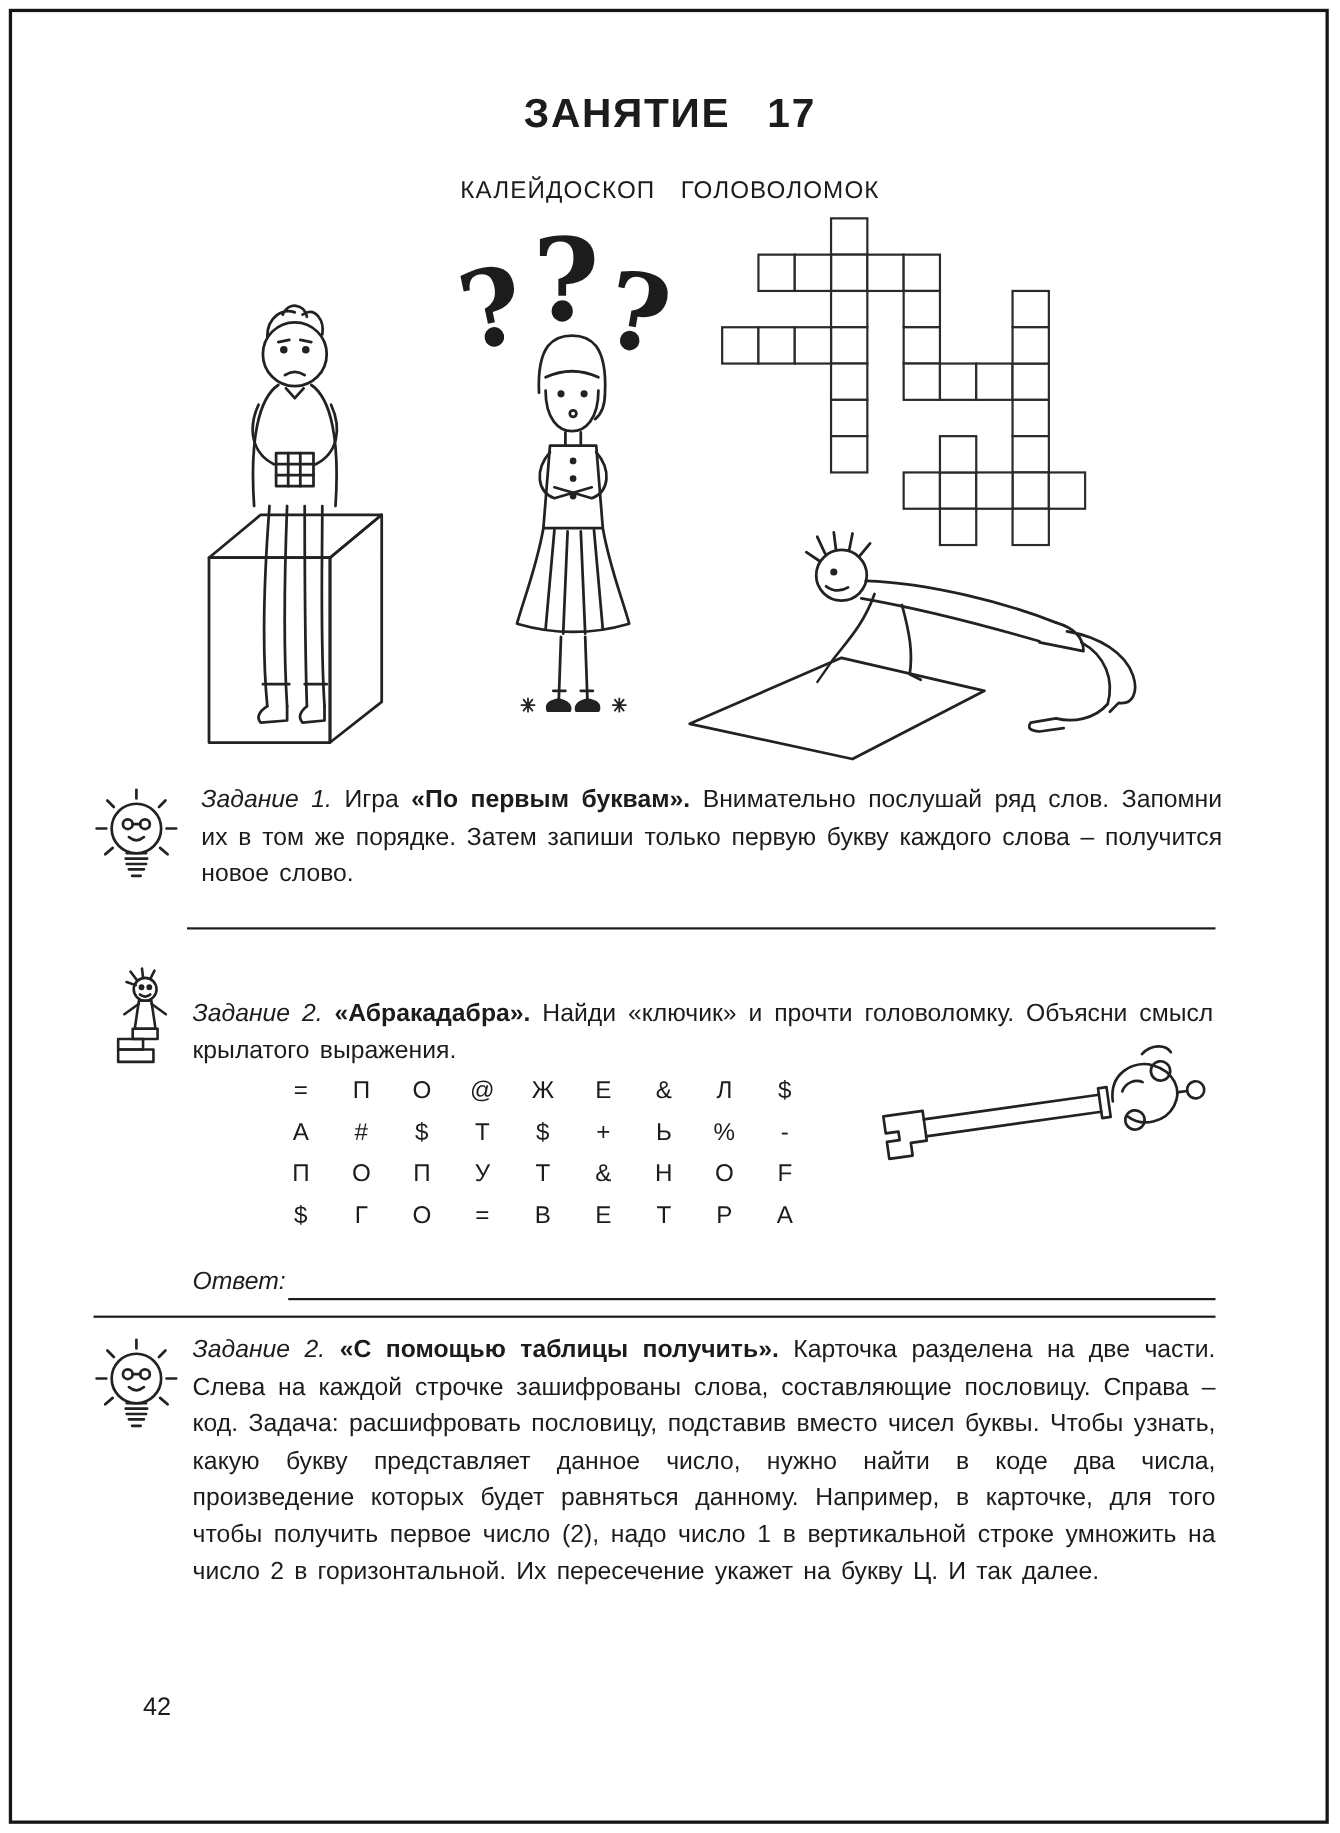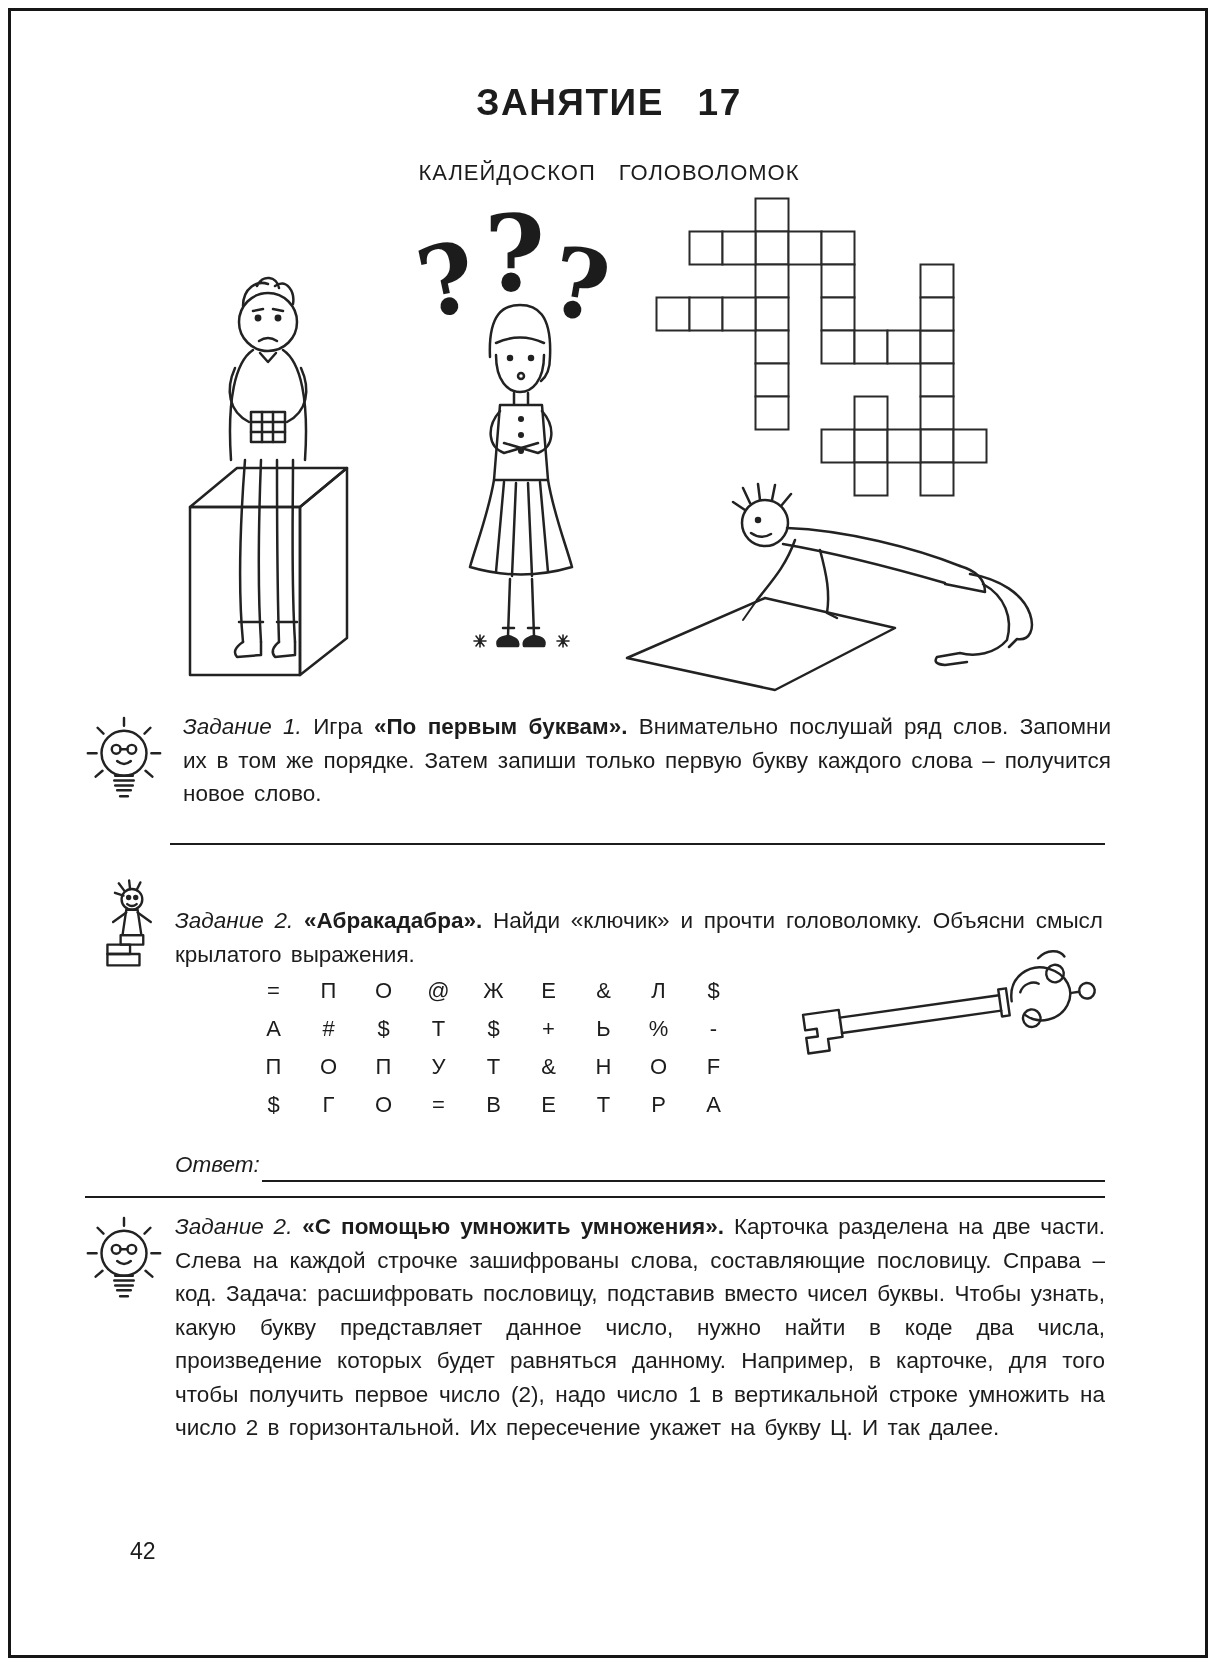--- a/index.html
+++ b/index.html
@@ -284,18 +284,18 @@
       <path d="M45,6 L45,14 M18,16 L24,22 M72,16 L66,22 M8,42 L17,42 M82,42 L73,42 M16,66 L23,60 M74,66 L67,60"></path>
       <circle cx="37" cy="38" r="4.5"></circle>
         <circle cx="53" cy="38" r="4.5"></circle>
       <path d="M41.5,38 L48.5,38"></path>
       <path d="M38,50 Q45,56 52,50"></path>
       <path d="M36,65 L54,65 M35,70 L55,70 M36,75 L54,75 M38,80 L52,80 M41,86 L49,86"></path>
     </g>
   </svg>
   <div class="task-text" style="left:175px; top:1210px; width:930px;">
     <span class="task-label">Задание 2.</span>
-    <span class="task-name">«С помощью умножить умножения».</span>
+    <span class="task-name">«С помощью таблицы получить».</span>
     <span>Карточка разделена на две части. Слева на каждой строчке зашифрованы слова, составляющие пословицу. Справа – код. Задача: расшифровать пословицу, подставив вместо чисел буквы. Чтобы узнать, какую букву представляет данное число, нужно найти в коде два числа, произведение которых будет равняться данному. Например, в карточке, для того чтобы получить первое число (2), надо число 1 в вертикальной строке умножить на число 2 в горизонтальной. Их пересечение укажет на букву Ц. И так далее.</span>
   </div>
 
   <div class="page-number">42</div>
 </div>
 
 </body></html>

